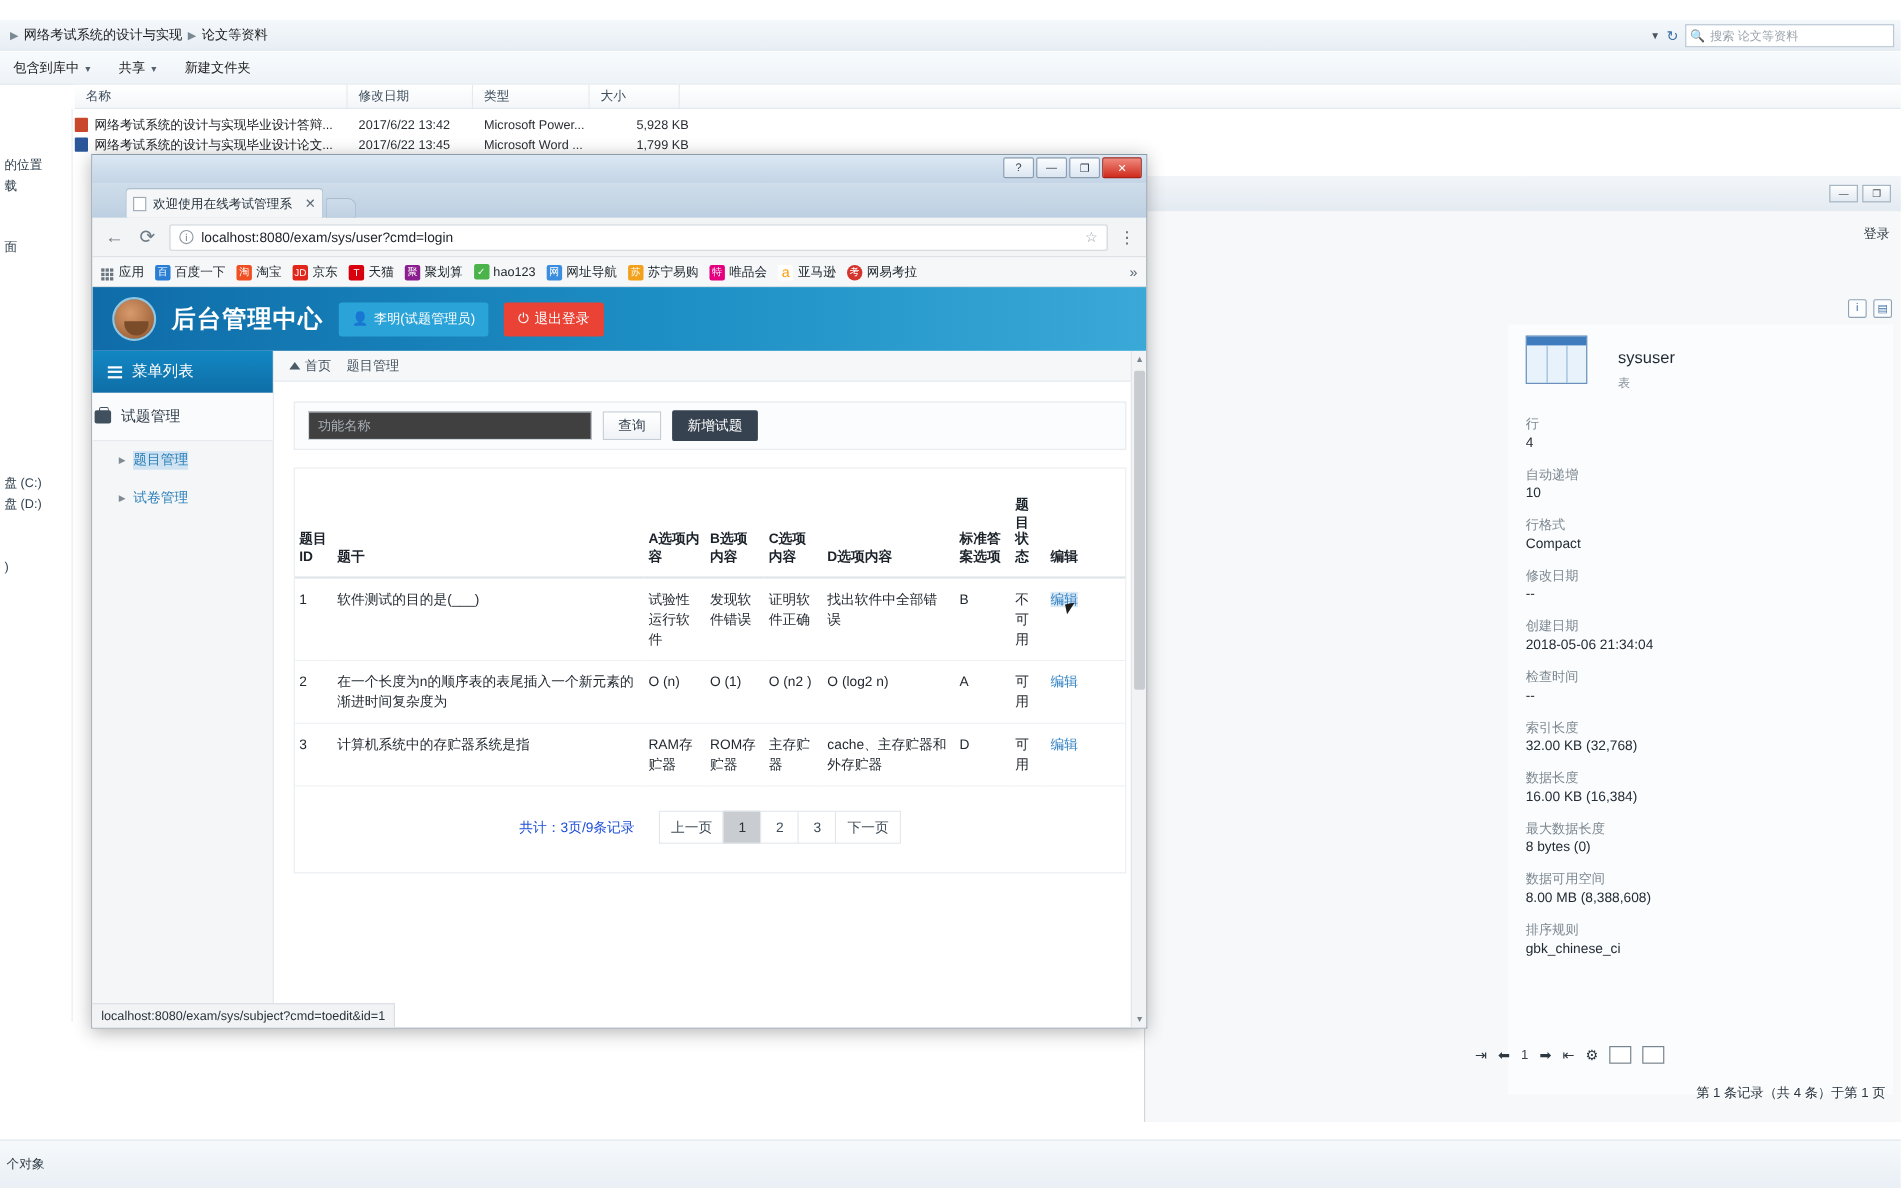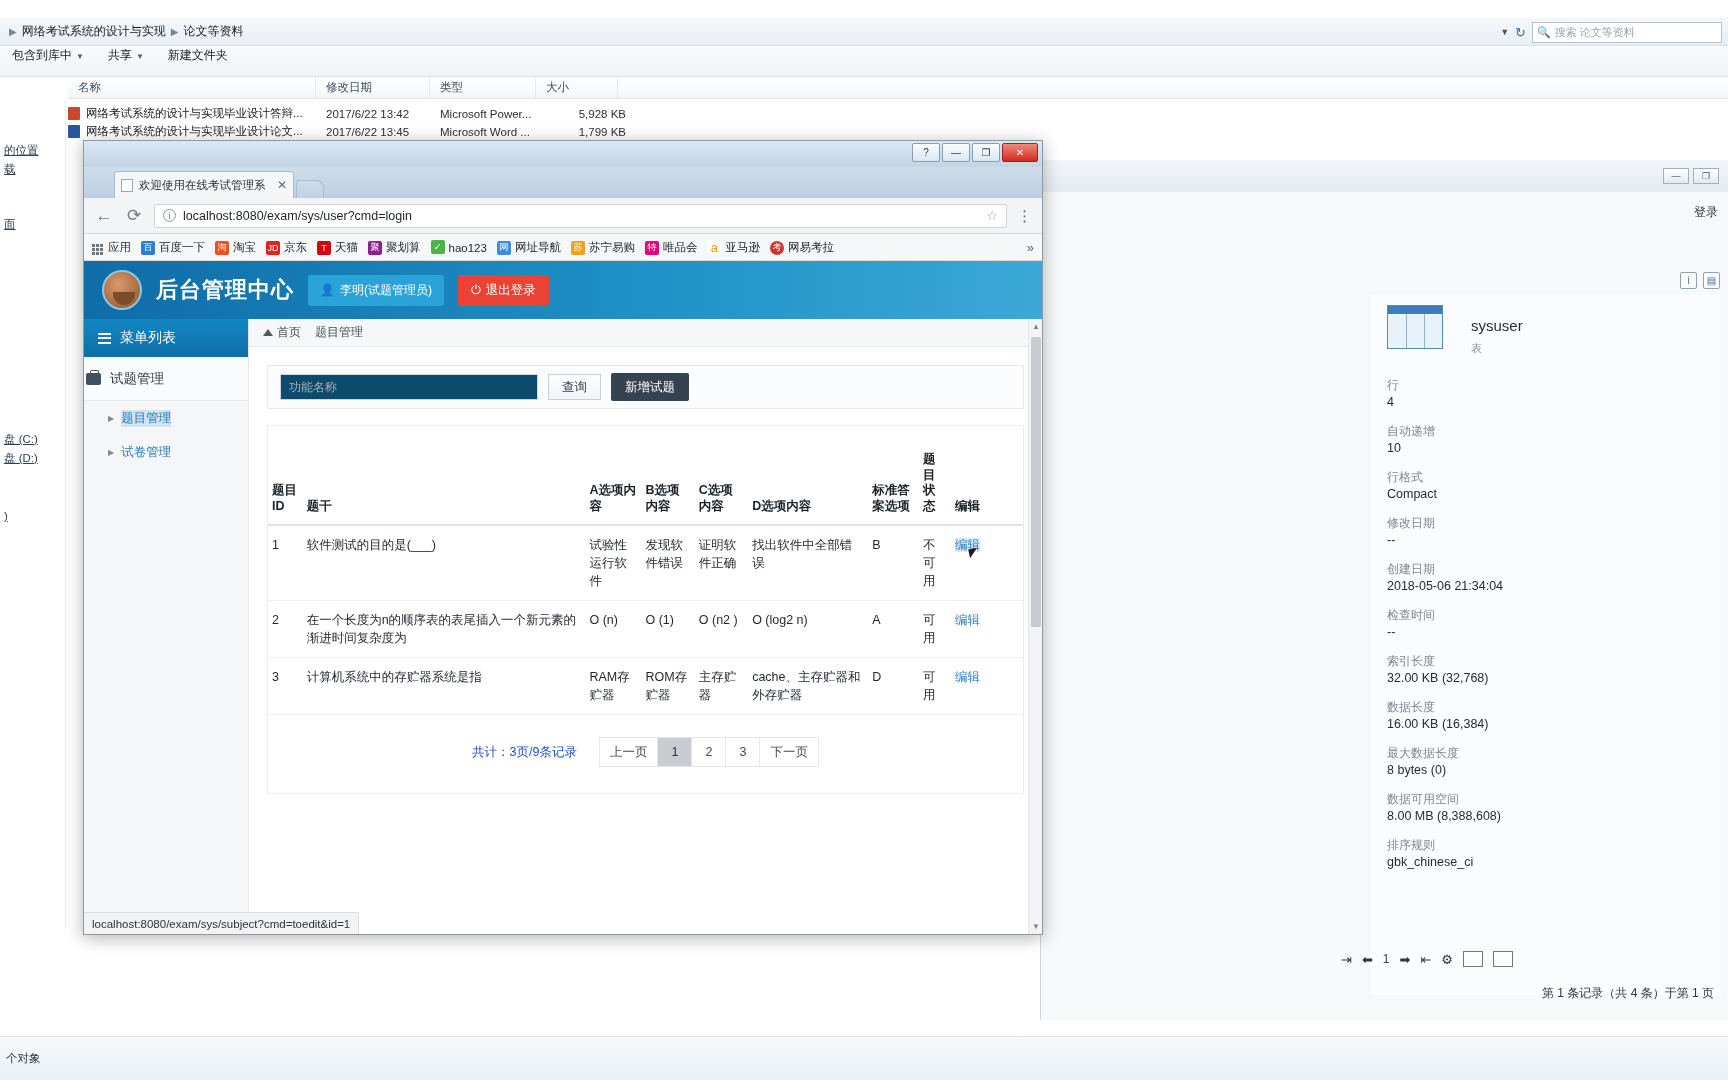--- a/index.html
+++ b/index.html
@@ -32,21 +32,21 @@
   .exp-refresh { font-size: 13px; color: #3a6ea5; }
   .exp-searchbox {
     width: 190px; height: 21px; background: #fff; border: 1px solid #b4c2cf;
     display: flex; align-items: center; padding: 0 4px; font-size: 11px; color: #9aa3ac;
     filter: blur(0.4px);
   }
   .exp-toolbar {
     position: absolute; left: 0; top: 47px; width: 1728px; height: 30px;
     background: linear-gradient(to bottom,#f8fbfd,#eef3f8);
     border-bottom: 1px solid #dbe3ea;
-    display: flex; align-items: flex-start; font-size: 12px; color: #1b1b1b;
+    display: flex; align-items: center; font-size: 12px; color: #1b1b1b;
     filter: blur(0.35px);
   }
   .exp-toolbar .tb { padding: 0 12px; }
   .exp-toolbar .caret { font-size: 8px; color: #55616c; margin-left: 4px; }
 
   .exp-colhdr {
     position: absolute; left: 68px; top: 77px; width: 1660px; height: 22px;
     background: linear-gradient(to bottom,#ffffff,#f3f6f9);
     border-bottom: 1px solid #dfe6ec;
     display: flex; align-items: center; font-size: 11.5px; color: #3d4d5c;
@@ -64,21 +64,21 @@
   .exp-fname { width: 240px; overflow: hidden; white-space: nowrap; }
   .exp-fdate { width: 114px; color: #2a2f35; }
   .exp-ftype { width: 106px; color: #2a2f35; }
   .exp-fsize { width: 80px; text-align: right; color: #2a2f35; }
 
   .exp-left-pane {
     position: absolute; left: 0; top: 99px; width: 66px; height: 830px;
     background: #ffffff; border-right: 1px solid #e7ecf1;
     font-size: 11.5px; color: #31414f; filter: blur(0.5px);
   }
-  .exp-left-pane div { padding: 2px 4px; white-space: nowrap; overflow: hidden; text-decoration: underline; }
+  .exp-left-pane div { padding: 2px 4px; white-space: nowrap; overflow: hidden; }
   .exp-statusbar {
     position: absolute; left: 0; bottom: 0; width: 1728px; height: 44px;
     background: linear-gradient(to bottom,#f6f9fb,#e9eff5);
     border-top: 1px solid #dde4ea;
     font-size: 11.5px; color: #2b3640; display: flex; align-items: center; padding-left: 6px;
     filter: blur(0.4px);
   }
 
   
   .dbwin {
@@ -233,21 +233,21 @@
   }
   .crumbbar .home { display: flex; align-items: center; gap: 4px; }
   .crumbbar .homeico { width: 0; height: 0; border-left: 5px solid transparent; border-right: 5px solid transparent; border-bottom: 7px solid #4c5a66; }
   .crumbbar span { filter: blur(0.35px); }
 
   .searchrow {
     margin: 18px 18px 0 18px; height: 44px; background: #fbfcfd; border: 1px solid #e6eaee;
     display: flex; align-items: center; padding: 0 12px; gap: 10px;
   }
   .searchinput {
-    flex: 1; max-width: 258px; height: 26px; border: 1px solid #cfd6dc; background: #0c4a6e;
+    flex: 1; max-width: 258px; height: 26px; border: 1px solid #cfd6dc; background: #404040;
     display: flex; align-items: center; padding: 0 8px; font-size: 12px; color: #a8b0b8; filter: blur(0.35px);
   }
   .btn-query {
     height: 26px; padding: 0 13px; border: 1px solid #c6ced5; background: linear-gradient(to bottom,#ffffff,#f0f3f6);
     font-size: 12.5px; color: #36424e; display: flex; align-items: center; filter: blur(0.35px);
   }
   .btn-new {
     height: 28px; padding: 0 14px; background: #36424f; color: #fff; font-size: 12.5px;
     display: flex; align-items: center; border-radius: 2px; filter: blur(0.5px);
   }

